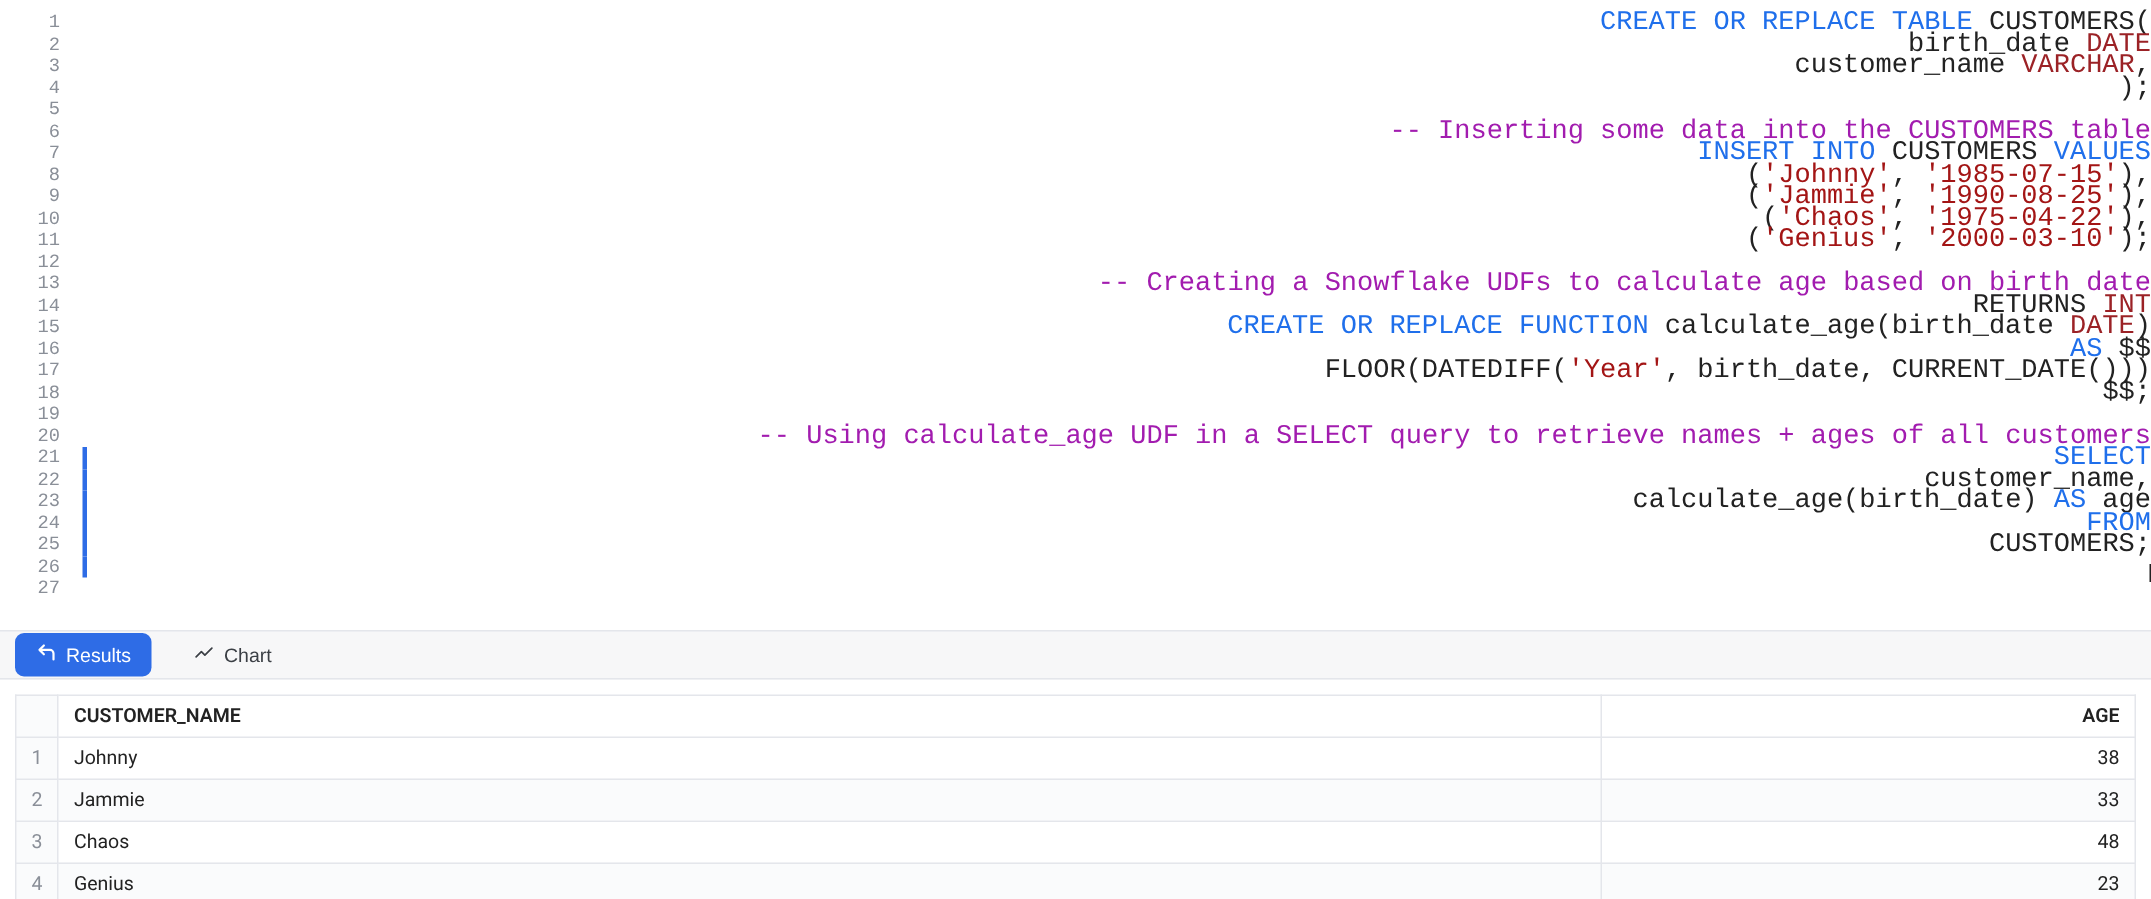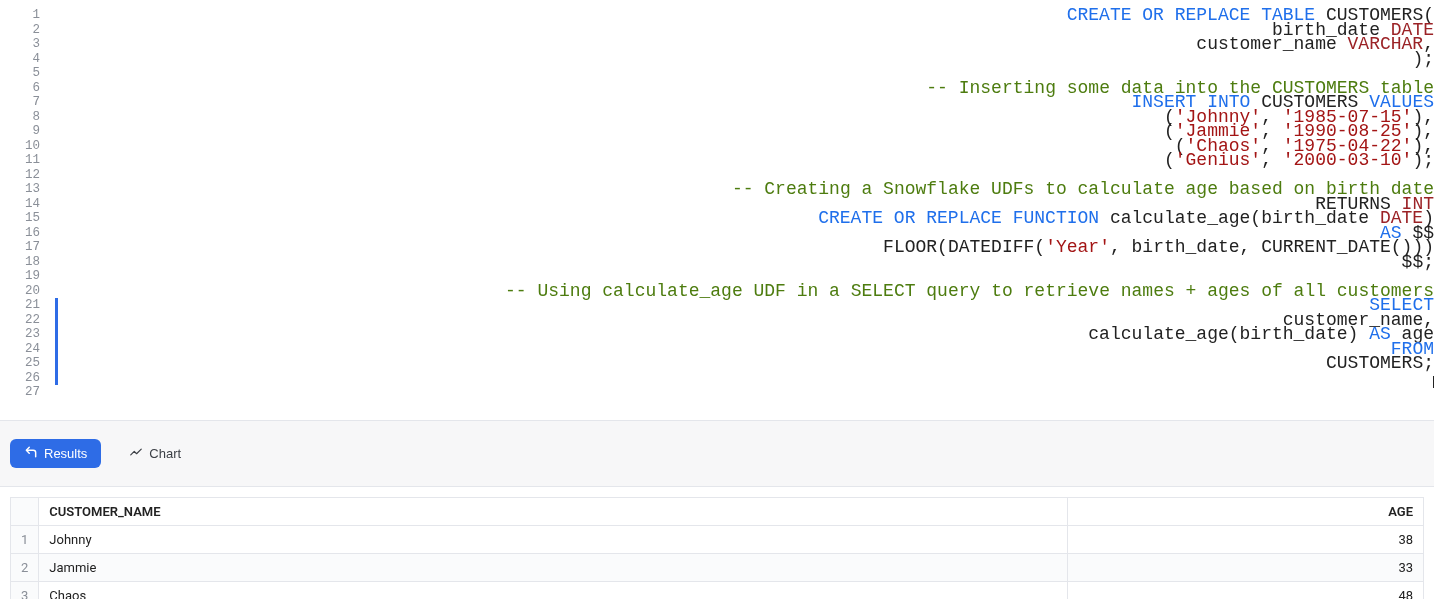--- a/index.html
+++ b/index.html
@@ -7,23 +7,23 @@
   .editor { display: flex; padding: 8px 0 20px 0; }
   .gutter { width: 55px; text-align: right; color: #8a8f98; font-family: Consolas, Monaco, "Courier New", monospace; font-size: 12.5px; line-height: 14.5px; padding-right: 15px; user-select: none; }
   .gutter div { height: 14.5px; }
   .code { flex: 1; font-family: Consolas, Monaco, "Courier New", monospace; font-size: 18px; line-height: 14.5px; position: relative; text-align: right; }
   .code-lines { border-left: 3px solid transparent; padding-left: 6px; }
   .line { height: 14.5px; white-space: pre; }
   .line.active { border-left: 3px solid #2e6ce6; margin-left: -9px; padding-left: 6px; }
   .kw { color: #1f6feb; }
   .ty { color: #9b2226; }
   .str { color: #a31515; }
-  .cm { color: #4d7c0f; margin-top: 21px; }
+  .cm { color: #a21caf; margin-top: 21px; }
   .cursor-caret { display: inline-block; width: 1px; height: 12px; background: #222; vertical-align: text-bottom; margin-left: 0; }
-  .tabbar { background: #f7f7f8; border-top: 1px solid #e4e6eb; border-bottom: 1px solid #e4e6eb; padding: 18px 10px; display: flex; gap: 14px; align-items: center; }
+  .tabbar { background: #f7f7f8; border-top: 1px solid #e4e6eb; border-bottom: 1px solid #e4e6eb; padding: 1px 10px; display: flex; gap: 14px; align-items: center; }
   .tab-btn { display: inline-flex; align-items: center; gap: 6px; font-size: 13px; border: none; background: transparent; cursor: pointer; padding: 6px 14px; border-radius: 6px; color: #3b3f45; }
   .tab-btn.primary { background: #2e6ce6; color: #fff; }
   .tab-btn svg { width: 14px; height: 14px; }
   .results-wrap { padding: 10px 10px 20px 10px; }
   table.results { width: 100%; border-collapse: collapse; font-size: 13px; }
   table.results th, table.results td { border: 1px solid #e4e6eb; padding: 6px 10px; text-align: left; height: 24px; }
   table.results th { font-weight: 600; color: #222; background: #fff; }
   table.results th.rownum, table.results td.rownum { width: 28px; text-align: center; color: #8a8f98; background: #fafbfc; font-weight: normal; }
   table.results th.num, table.results td.num { text-align: right; }
   table.results tbody tr:nth-child(even) td:not(.rownum) { background: #fafbfc; }

